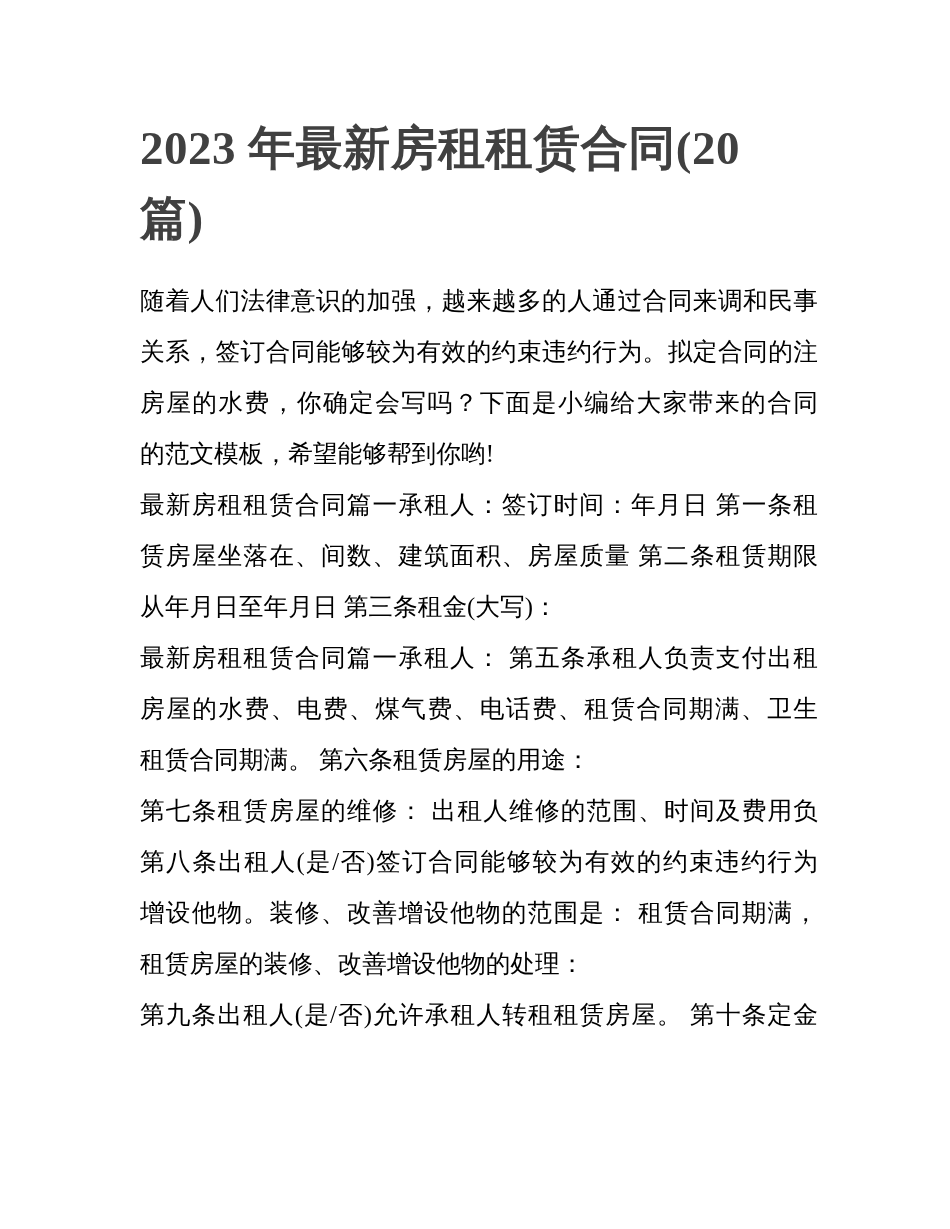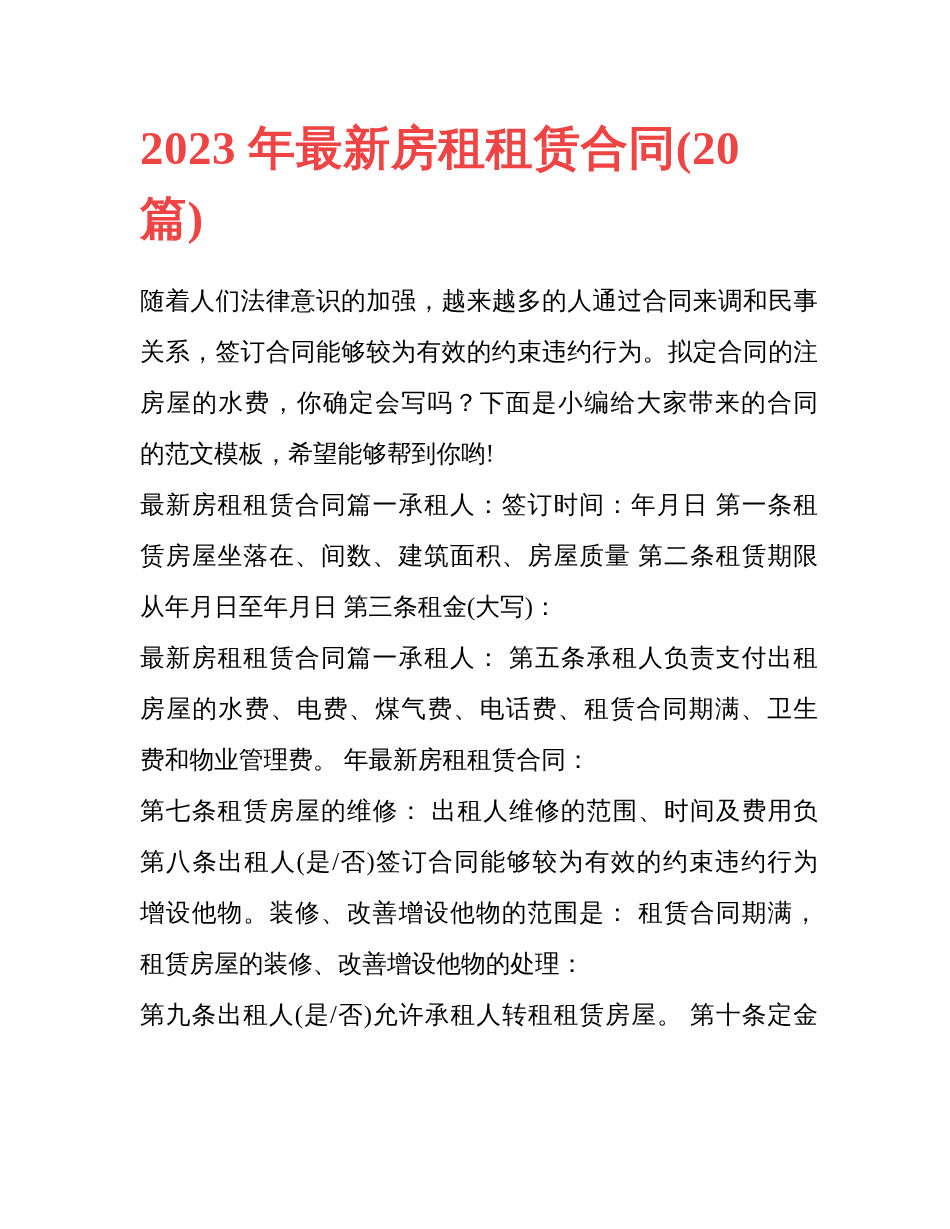--- a/index.html
+++ b/index.html
@@ -21,21 +21,21 @@
     width: 950px;
     padding: 113px 132px 0 140px;
   }
   .doc-title {
     margin: 0 0 22px 0;
     padding: 0;
     font-size: 47px;
     line-height: 70px;
     font-weight: 700;
     letter-spacing: 0.5px;
-    color: #ef4444;
+    color: #404040;
   }
   .title-line {
     display: block;
     white-space: nowrap;
   }
   .doc-body {
     font-size: 24.7px;
     color: #000000;
   }
   .para {
@@ -82,21 +82,21 @@
 
       <p class="para">
         <span class="line jl">最新房租租赁合同篇一承租人：签订时间：年月日 第一条租</span>
         <span class="line jl">赁房屋坐落在、间数、建筑面积、房屋质量 第二条租赁期限</span>
         <span class="line ll">从年月日至年月日 第三条租金(大写)：</span>
       </p>
 
       <p class="para">
         <span class="line jl">最新房租租赁合同篇一承租人： 第五条承租人负责支付出租</span>
         <span class="line jl">房屋的水费、电费、煤气费、电话费、租赁合同期满、卫生</span>
-        <span class="line ll">费和物业管理费。 年最新房租租赁合同：</span>
+        <span class="line ll">租赁合同期满。 第六条租赁房屋的用途：</span>
       </p>
 
       <p class="para">
         <span class="line jl">第七条租赁房屋的维修： 出租人维修的范围、时间及费用负</span>
       </p>
 
       <p class="para">
         <span class="line jl">第八条出租人(是/否)签订合同能够较为有效的约束违约行为</span>
         <span class="line jl">增设他物。装修、改善增设他物的范围是： 租赁合同期满，</span>
         <span class="line ll">租赁房屋的装修、改善增设他物的处理：</span>

